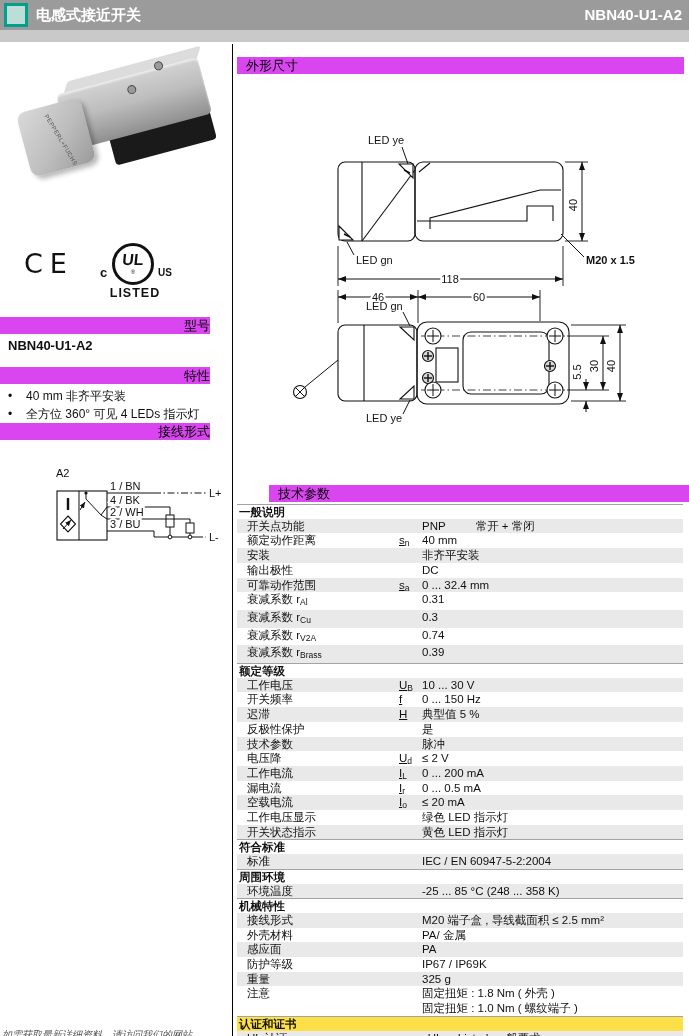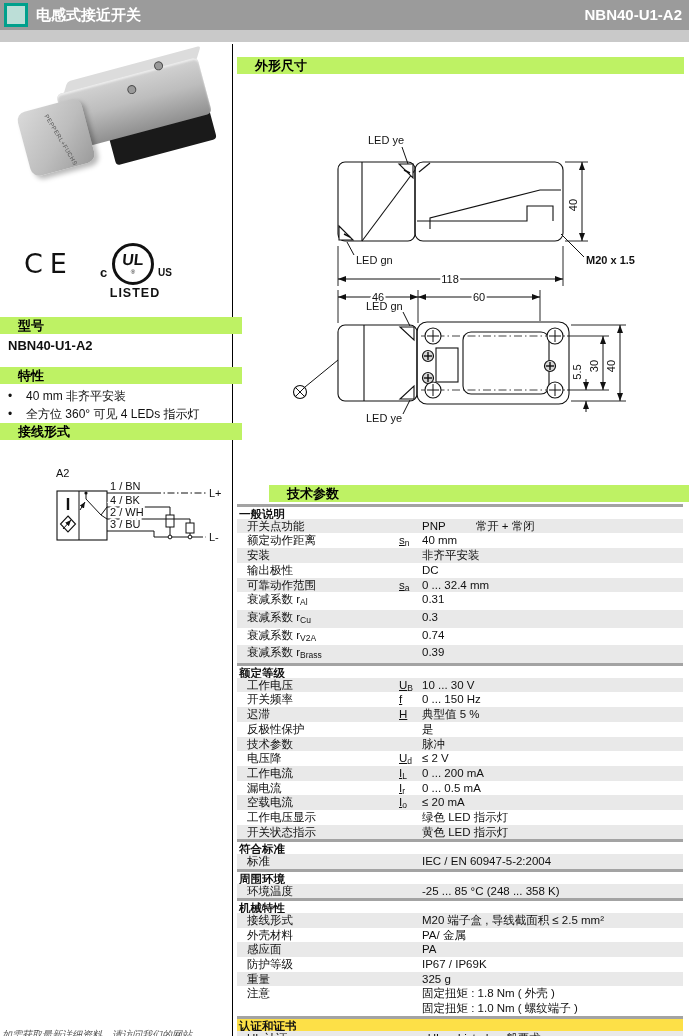--- a/index.html
+++ b/index.html
@@ -9,23 +9,23 @@
   .hdr{position:absolute;left:0;top:0;width:689px;height:30px;background:#9b9b9b;}
   .hdr-icon{position:absolute;left:4px;top:3px;width:24px;height:24px;box-sizing:border-box;
             background:#bcded7;border:3px solid #00a08c;}
   .hdr-title{position:absolute;left:36px;top:0;height:30px;line-height:30px;
              color:#fff;font-weight:bold;font-size:15px;}
   .hdr-model{position:absolute;right:7px;top:0;height:30px;line-height:30px;
              color:#fff;font-weight:bold;font-size:15px;}
   .substrip{position:absolute;left:0;top:30px;width:689px;height:12px;background:#c9c9c9;}
   .vdivider{position:absolute;left:232px;top:44px;width:1px;height:992px;background:#000;}
   
-  .secbar{position:absolute;height:17px;line-height:17px;background:#bef264;
-          font-weight:bold;font-size:13px;padding-left:18px;box-sizing:border-box;color:#000;}
-  .secbar.l{left:0;width:242px;}
+  .secbar{position:absolute;height:17px;line-height:17px;background:#d946ef;
+          font-weight:normal;font-size:13px;padding-left:9px;box-sizing:border-box;color:#000;}
+  .secbar.l{left:0;width:210px;text-align:right;}
   .secbar.r{left:237px;width:447px;}
   
   .photo{position:absolute;left:22px;top:56px;width:195px;height:162px;}
   .ph-rot{position:absolute;inset:0;transform:rotate(-15deg);transform-origin:50% 52%;}
   .ph-bracket{position:absolute;left:88px;top:50px;width:104px;height:58px;background:#1a1a1a;border-radius:4px;}
   .ph-body{position:absolute;left:48px;top:24px;width:146px;height:58px;border-radius:5px;
            background:linear-gradient(180deg,#d2d2d2 0%,#bdbdbd 45%,#8f8f8f 100%);
            box-shadow:inset 0 2px 2px #ececec;}
   .ph-body-top{position:absolute;left:58px;top:14px;width:138px;height:14px;background:#dcdcdc;
            transform:skewX(-32deg);border-radius:3px;}
@@ -46,21 +46,21 @@
   .ul-r{display:block;font-size:6px;line-height:6px;}
   .ul-c{position:absolute;left:2px;top:22px;font-weight:bold;font-size:13px;}
   .ul-us{position:absolute;right:0px;top:24px;font-weight:bold;font-size:10px;}
   .ul-listed{position:absolute;left:0;top:43px;width:74px;text-align:center;font-weight:bold;
              font-size:12.5px;letter-spacing:1px;}
   .model-text{position:absolute;left:8px;top:338px;font-weight:bold;font-size:13px;}
   .features{position:absolute;left:8px;top:387px;font-size:12px;line-height:18px;}
   .features .b{display:inline-block;width:18px;}
   
   .tech-table{position:absolute;left:237px;top:504px;width:446px;font-size:11.5px;}
-  .t-sec{border-top:3px solid #a3a3a3;font-weight:bold;height:14.7px;line-height:14.2px;
+  .t-sec{border-top:1px solid #a3a3a3;font-weight:bold;height:14.7px;line-height:14.2px;
          box-sizing:border-box;padding-left:2px;}
   .t-sec.gray{background:#fde047;}
   .t-row{position:relative;min-height:14.7px;line-height:14.7px;padding-left:10px;box-sizing:border-box;}
   .t-row.shade{background:#e9e9e9;}
   .t-row.tall{min-height:29.4px;}
   .t-sym{position:absolute;left:162px;top:0;text-decoration:underline;}
   .t-val{position:absolute;left:185px;top:0;width:258px;}
   .t-val .gap{margin-left:30px;}
   .sub{font-size:8.5px;vertical-align:-2px;}
   

